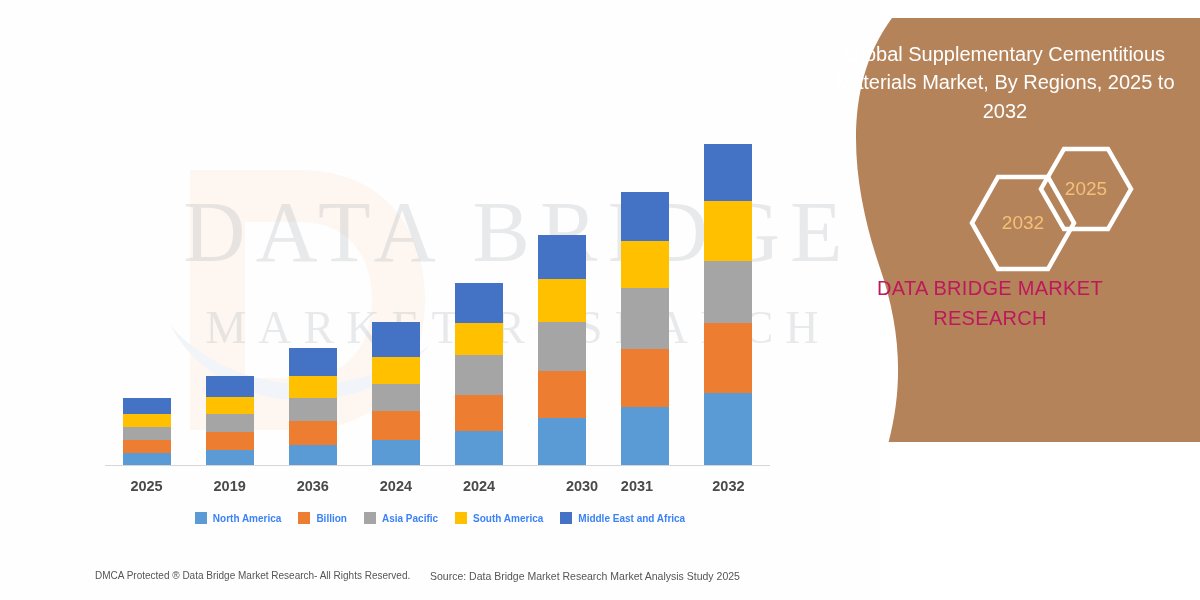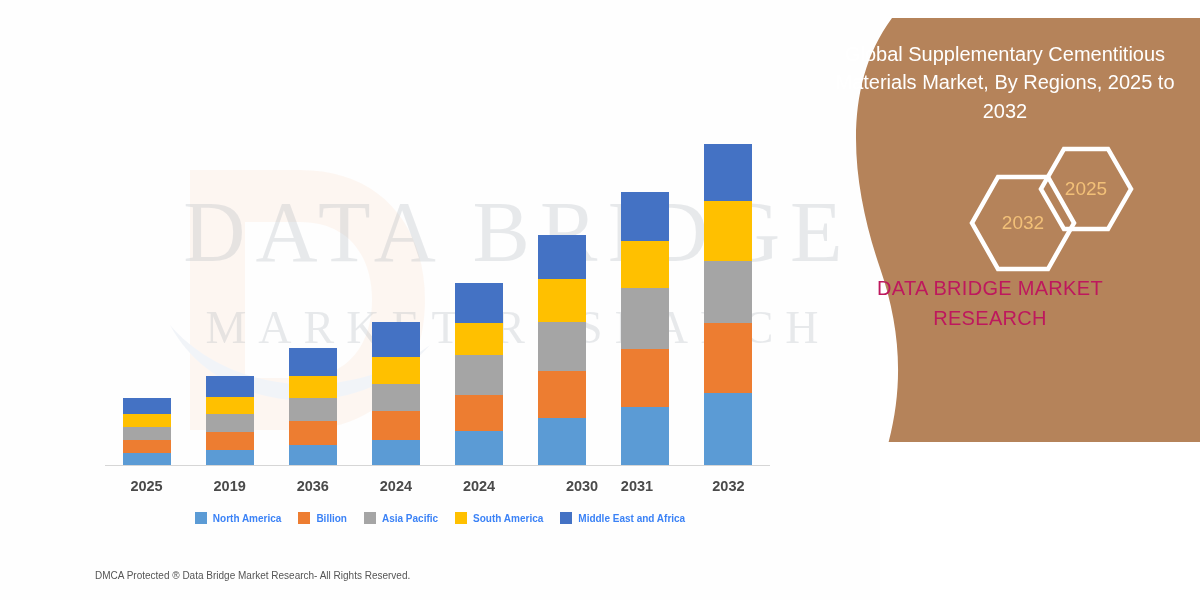--- a/index.html
+++ b/index.html
@@ -232,20 +232,21 @@
         <span class="legend-swatch" style="background: rgb(255, 192, 0);"></span>
         <span class="legend-label">South America</span>
       </div>
       <div class="legend-item">
         <span class="legend-swatch" style="background: rgb(68, 114, 196);"></span>
         <span class="legend-label">Middle East and Africa</span>
       </div>
     </div>
 
   <div id="footer-dmca">DMCA Protected ® Data Bridge Market Research-  All Rights Reserved.</div>
+  <div id="footer-source">Source: Data Bridge Market Research  Market Analysis Study 2025</div>
 </div>
 
 <div id="right-panel">
   <svg id="right-bg" viewBox="0 0 420 600" preserveAspectRatio="none" aria-hidden="true">
     <path d="M112 0 L420 0 L420 600 L8 600 C120 470 138 360 100 250 C72 168 60 70 112 0 Z" fill="#b5835a"></path>
   </svg>
 
   <div id="right-title">Global Supplementary Cementitious Materials Market, By Regions, 2025 to 2032</div>
 
   <div class="hex" id="hex-2032">

